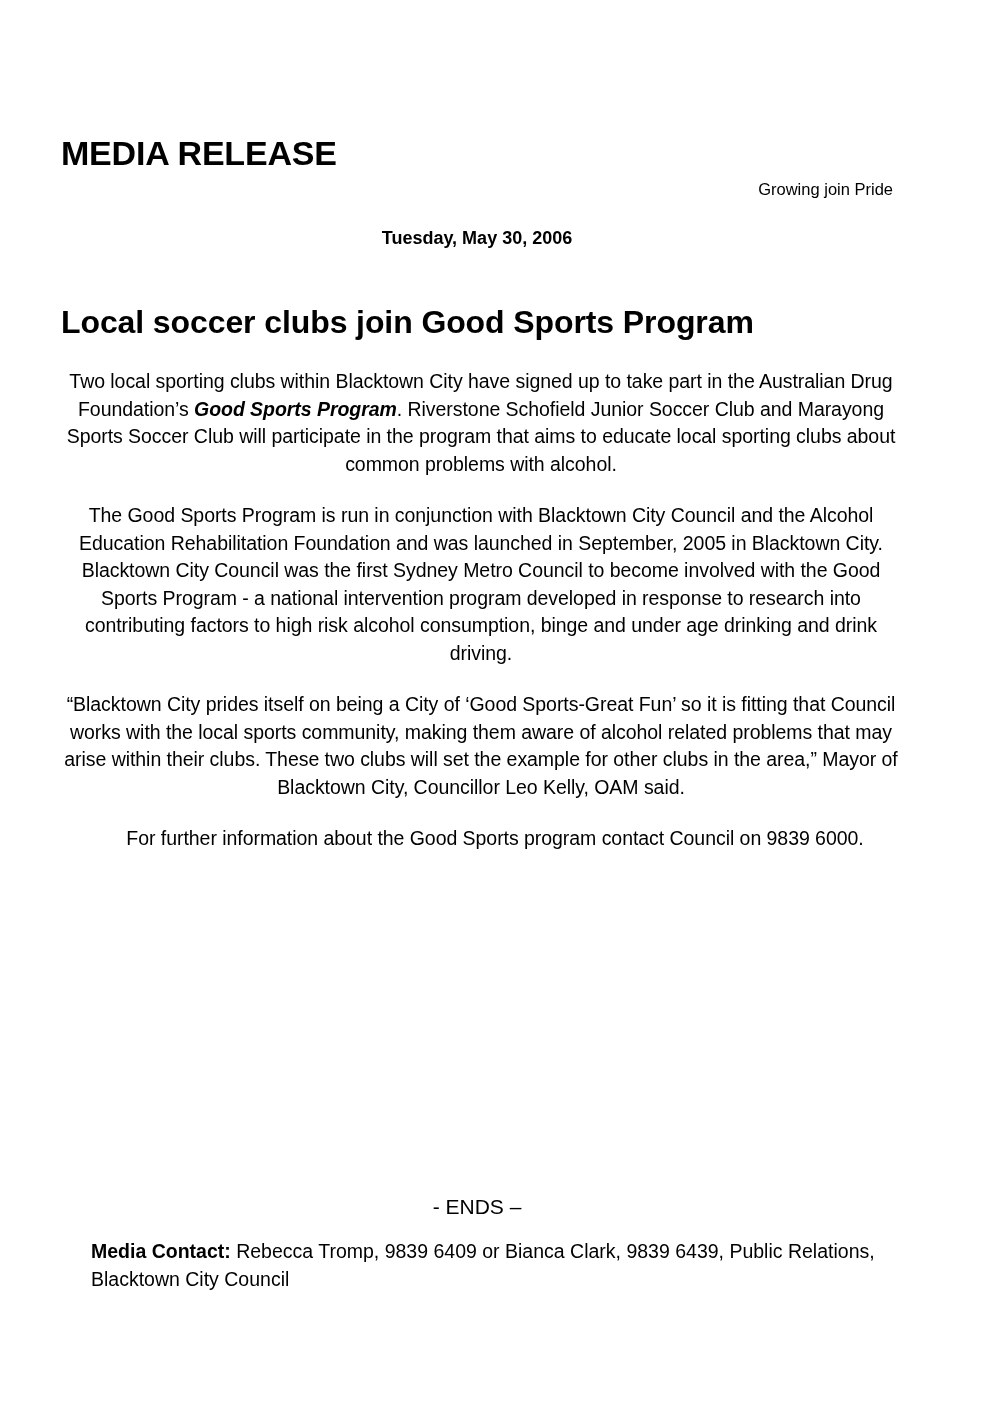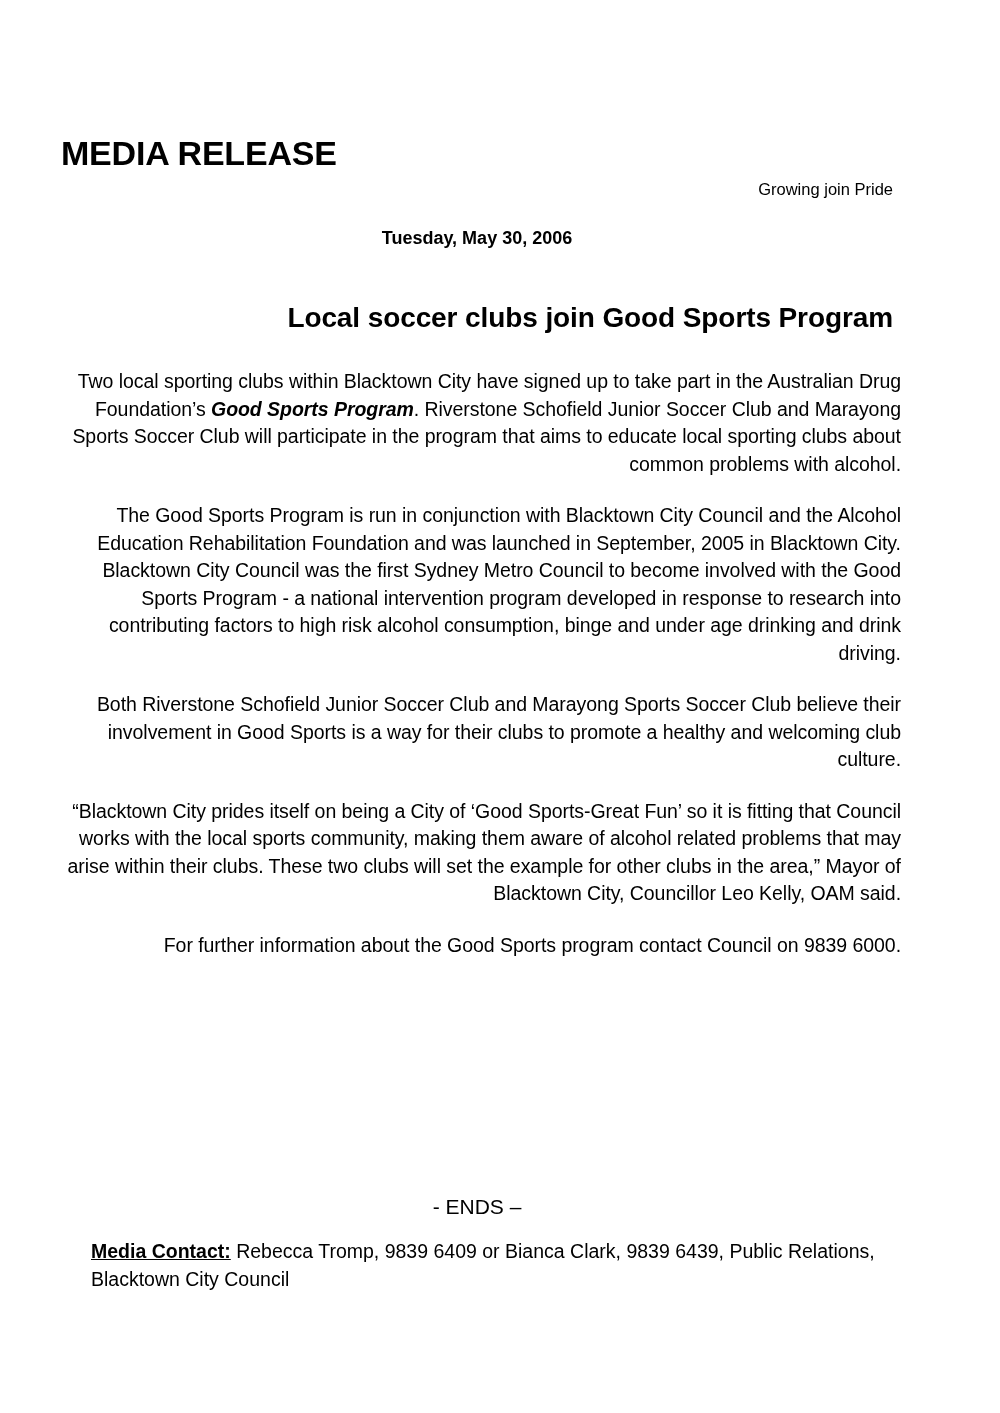--- a/index.html
+++ b/index.html
@@ -62,40 +62,40 @@
     font-size: 18px;
     font-weight: bold;
     line-height: 1.2;
   }
 
   .headline {
     position: absolute;
     left: 0;
     top: 283px;
     width: 832px;
-    text-align: right;
-    font-size: 28px;
+    text-align: left;
+    font-size: 32px;
     font-weight: bold;
     line-height: 1.15;
     letter-spacing: -0.1px;
   }
 
   
   .body-block {
     position: absolute;
     left: 0;
     top: 368px;
     width: 840px;
   }
 
   .para {
     font-size: 19.5px;
     line-height: 27.5px;
     margin: 0 0 24px 0;
-    text-align: right;
+    text-align: center;
     letter-spacing: -0.05px;
   }
   .para.tight {
     margin-bottom: 20px;
   }
   .para:last-child { margin-bottom: 0; margin-left: 28px; }
 
   .bi { font-weight: bold; font-style: italic; }
 
   
@@ -113,21 +113,20 @@
   .contact {
     position: absolute;
     left: 30px;
     top: 1238px;
     width: 810px;
     font-size: 19.5px;
     line-height: 27.5px;
   }
   .contact .lbl {
     font-weight: bold;
-    text-decoration: underline;
   }
 </style>
 </head>
 <body>
 
 <div class="page">
   <div class="content">
 
     <div class="masthead">MEDIA RELEASE</div>
 
@@ -137,21 +136,20 @@
 
     <h1 class="headline">Local soccer clubs join Good Sports Program</h1>
 
     <div class="body-block">
 
       <p class="para"><span>Two local sporting clubs within Blacktown City have signed up to take part in the Australian Drug Foundation’s </span><span class="bi">Good Sports Program</span><span>. Riverstone Schofield Junior Soccer Club and Marayong Sports Soccer Club will participate in the program that aims to educate local sporting clubs about common problems with alcohol.</span></p>
 
       <p class="para">The Good Sports Program is run in conjunction with Blacktown City Council and the Alcohol Education Rehabilitation Foundation and was launched in September, 2005 in Blacktown City. Blacktown City Council was the first Sydney Metro Council to become involved with the Good Sports Program - a national intervention program developed in response to research into contributing factors to high risk alcohol consumption, binge and under age drinking and drink driving.</p>
 
 
-      <p class="para">Both Riverstone Schofield Junior Soccer Club and Marayong Sports Soccer Club believe their involvement in Good Sports is a way for their clubs to promote a healthy and welcoming club culture.</p>
 
 
       <p class="para">“Blacktown City prides itself on being a City of ‘Good Sports-Great Fun’ so it is fitting that Council works with the local sports community, making them aware of alcohol related problems that may arise within their clubs. These two clubs will set the example for other clubs in the area,” Mayor of Blacktown City, Councillor Leo Kelly, OAM said.</p>
 
 
       <p class="para">For further information about the Good Sports program contact Council on 9839 6000.</p>
 
     </div>
 
     <div class="ends">- ENDS –</div>

